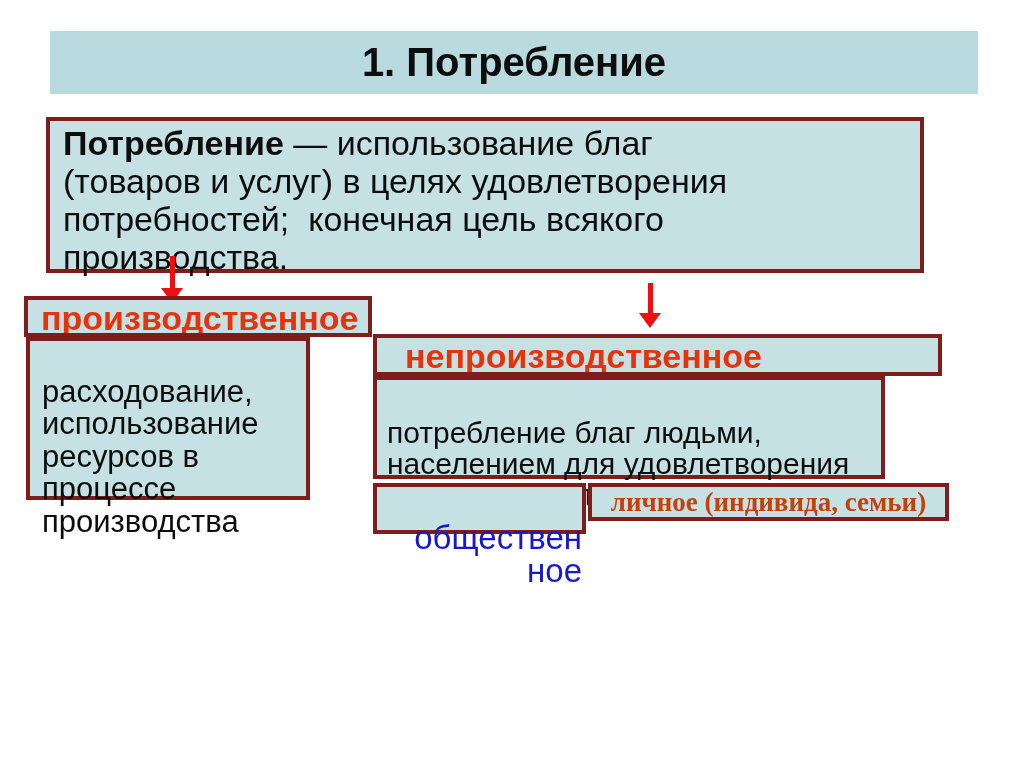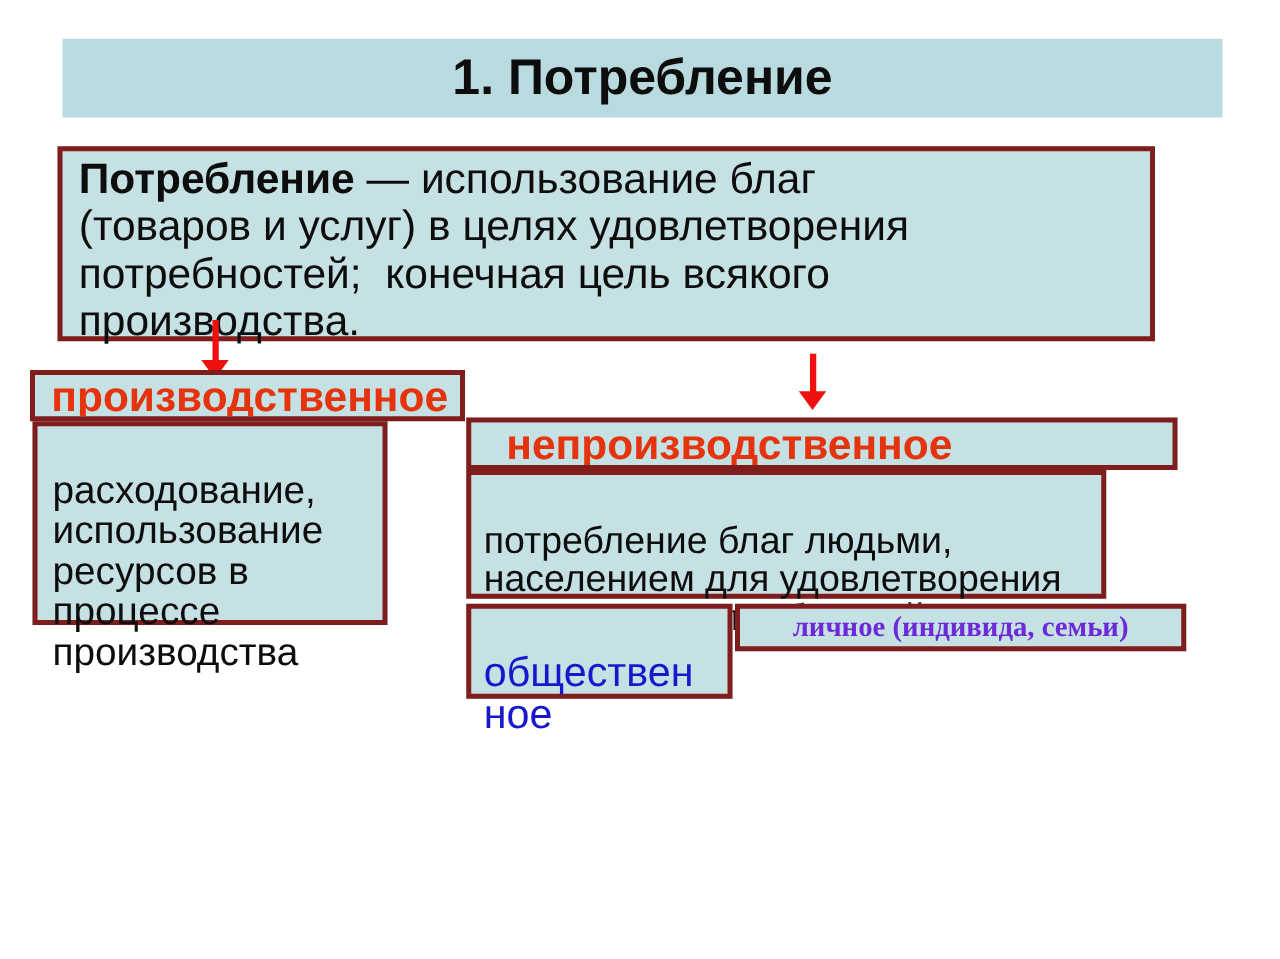--- a/index.html
+++ b/index.html
@@ -67,33 +67,34 @@
   }
   .right-desc {
     left: 373px; top: 376px;
     width: 512px; height: 103px;
     font-size: 30px; line-height: 31px;
     padding: 6px 0 0 10px;
     white-space: pre-line;
   }
   .social-box {
     left: 373px; top: 483px;
-    width: 213px; height: 76px;
+    width: 213px; height: 51px;
     font-size: 33px; line-height: 33px;
     color: #1717cc;
     padding: 1px 0 0 10px;
     white-space: pre-line;
+    text-align: right;
   }
   .personal-box {
     left: 588px; top: 483px;
     width: 361px; height: 38px;
     font-family: "Liberation Serif", serif;
     font-weight: bold;
-    font-size: 23px;
-    color: #6d28d9;
+    font-size: 27px;
+    color: #c2410c;
     display: flex; align-items: center; justify-content: center;
     white-space: nowrap;
     text-align: right;
   }
 
   
   .shaft { position: absolute; width: 5px; background: #ee0f0f; }
   .head  { position: absolute; width: 0; height: 0;
            border-left: 11px solid transparent;
            border-right: 11px solid transparent;

